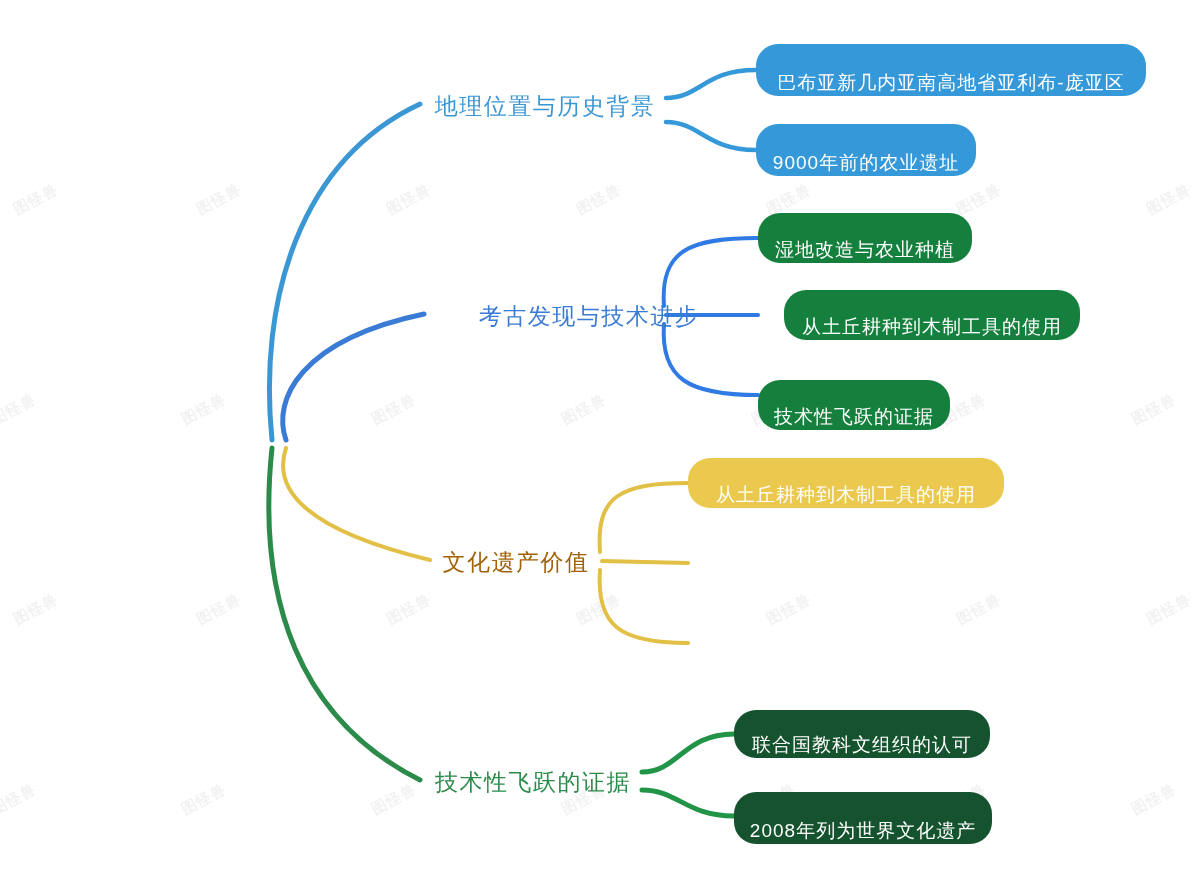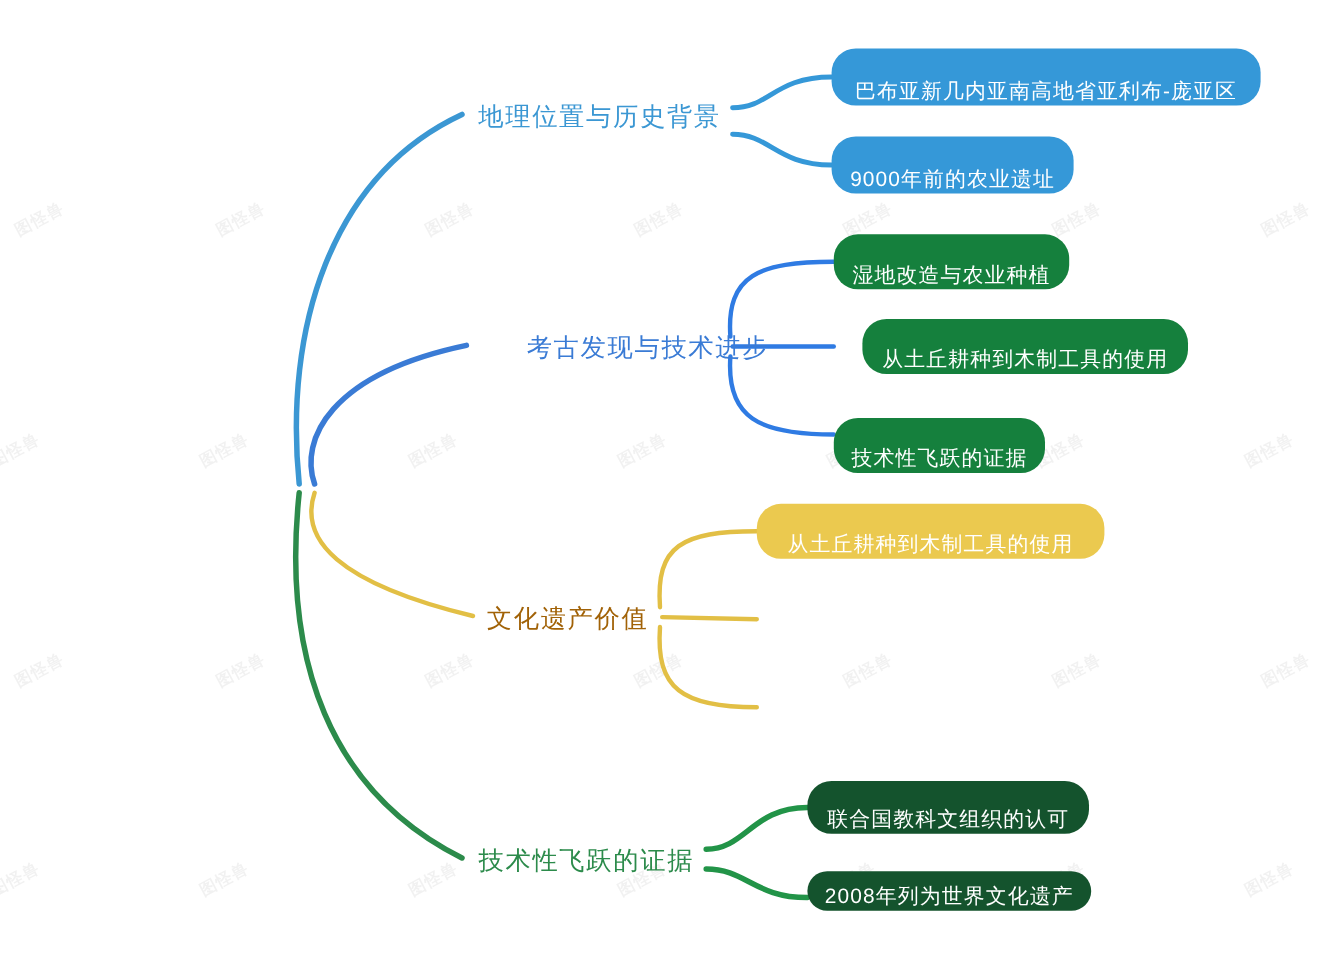--- a/index.html
+++ b/index.html
@@ -172,17 +172,17 @@
   <div class="node leaf-node leaf-yellow" style="left:688px; top:458px; width:316px; height:50px;">
     <span>从土丘耕种到木制工具的使用</span>
   </div>
 
   <div class="node branch-node branch-green" style="left:430px; top:762px; width:206px; height:36px;">
     <span>技术性飞跃的证据</span>
   </div>
   <div class="node leaf-node leaf-green" style="left:734px; top:710px; width:256px; height:48px;">
     <span>联合国教科文组织的认可</span>
   </div>
-  <div class="node leaf-node leaf-green" style="left:734px; top:792px; width:258px; height:36px;">
+  <div class="node leaf-node leaf-green" style="left:734px; top:792px; width:258px; height:52px;">
     <span>2008年列为世界文化遗产</span>
   </div>
 
 </div>
 
 </body></html>

